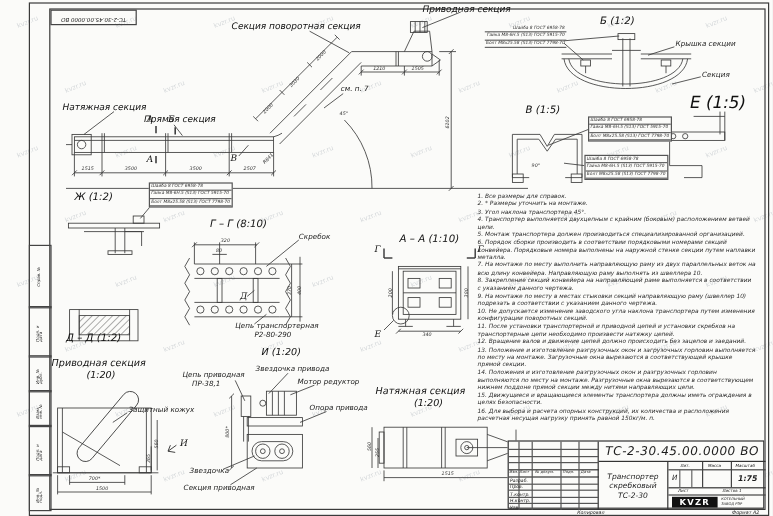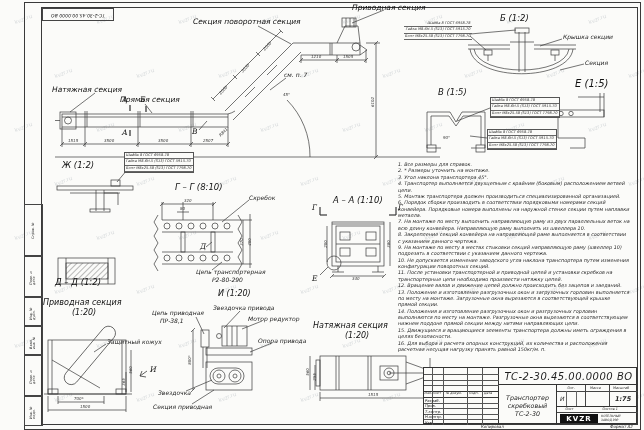--- a/index.html
+++ b/index.html
@@ -420,21 +420,21 @@
     <div>Шайба 8 ГОСТ 6958-78</div>
     <div>Гайка М8-6Н.5 (S13) ГОСТ 5915-70</div>
     <div>Болт М8х25.58 (S13) ГОСТ 7798-70</div>
   </div>
   <div class="abs callout boxed" style="left:487px;top:129px;">
     <div>Шайба 8 ГОСТ 6958-78</div>
     <div>Гайка М8-6Н.5 (S13) ГОСТ 5915-70</div>
     <div>Болт М8х25.58 (S13) ГОСТ 7798-70</div>
   </div>
 
-  <div class="abs ttl" style="left:575px;top:79px;font-size:10px;">Е (1:5)</div>
+  <div class="abs ttl" style="left:575px;top:79px;font-size:14px;">Е (1:5)</div>
 
   <div class="abs ttl" style="left:62px;top:161px;font-size:8.5px;">Ж (1:2)</div>
   <div class="abs callout boxed" style="left:124px;top:152px;">
     <div>Шайба 8 ГОСТ 6958-78</div>
     <div>Гайка М8-6Н.5 (S13) ГОСТ 5915-70</div>
     <div>Болт М8х25.58 (S13) ГОСТ 7798-70</div>
   </div>
 
   <div class="abs ttl" style="left:55px;top:238px;font-size:8.5px;margin-top:40px;">Д – Д (1:2)</div>
 

